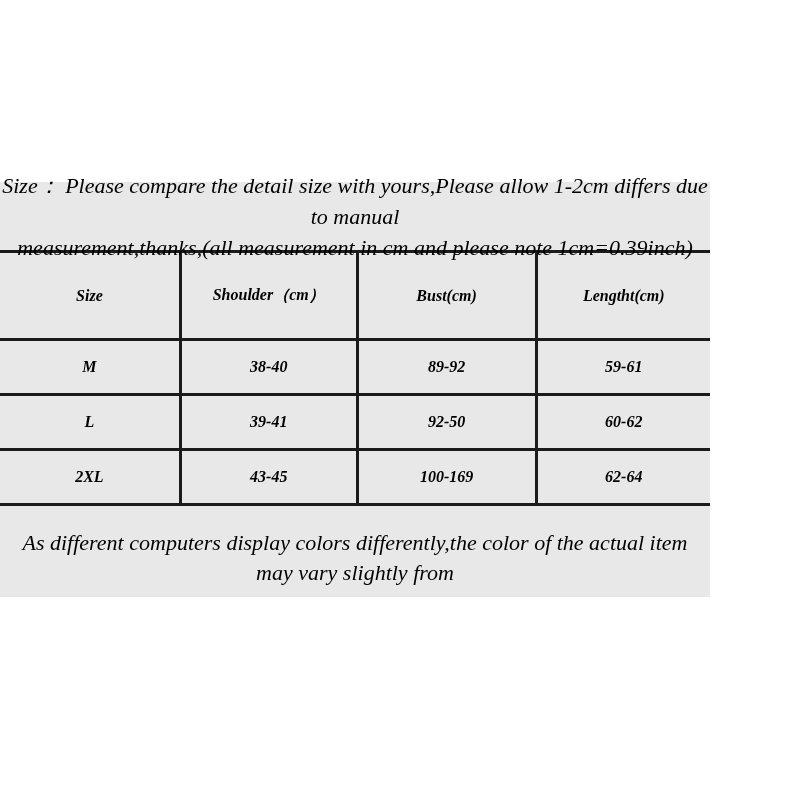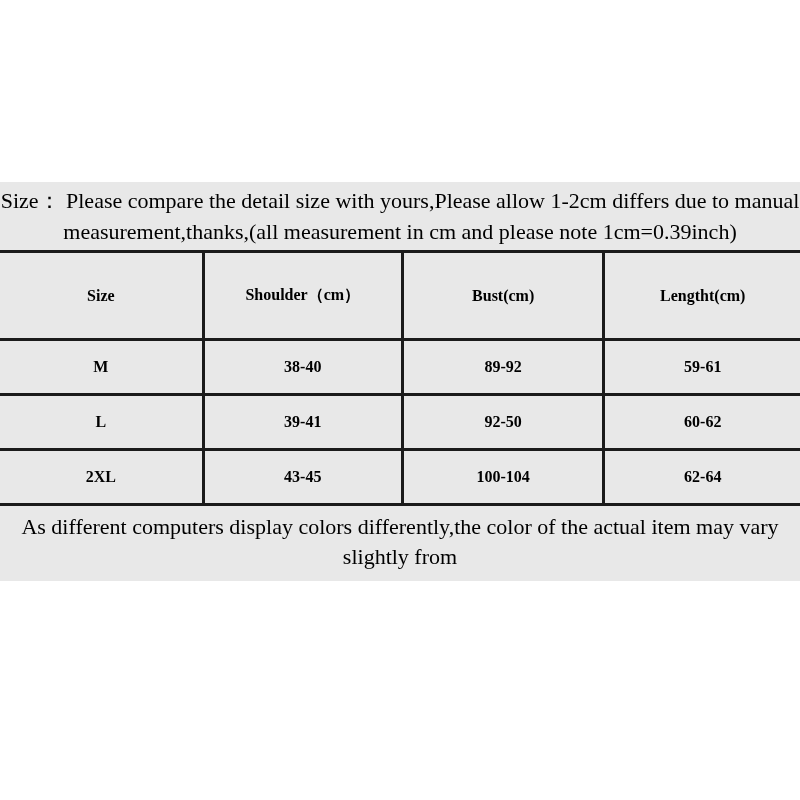--- a/index.html
+++ b/index.html
@@ -9,22 +9,23 @@
     height: 800px;
     background: #ffffff;
     font-family: "Liberation Serif", "DejaVu Serif", serif;
     color: #000000;
     overflow: hidden;
   }
   .panel {
     position: absolute;
     left: 0;
     top: 182px;
-    width: 800px;
+    width: 710px;
     background: #e8e8e8;
+    font-style: italic;
   }
   .intro {
     height: 68px;
     display: flex;
     flex-direction: column;
     justify-content: center;
     text-align: center;
     font-size: 22px;
     line-height: 31px;
   }
@@ -39,21 +40,21 @@
     vertical-align: middle;
     font-weight: bold;
     font-size: 16px;
     padding: 0;
   }
   .size-table tr > :first-child { border-left: none; }
   .size-table tr > :last-child  { border-right: none; }
   .size-table th { height: 85px; }
   .size-table td { height: 52px; }
   .footer {
-    padding: 6px 8px 9px 8px;
+    padding: 22px 8px 9px 8px;
     text-align: center;
     font-size: 22px;
     line-height: 30px;
   }
 </style>
 </head>
 <body>
 
 <div class="canvas">
   <div class="panel">
@@ -87,21 +88,21 @@
         </tr>
         <tr>
           <td>L</td>
           <td>39-41</td>
           <td>92-50</td>
           <td>60-62</td>
         </tr>
         <tr>
           <td>2XL</td>
           <td>43-45</td>
-          <td>100-104</td>
+          <td>100-169</td>
           <td>62-64</td>
         </tr>
       </tbody>
     </table>
 
     <div class="footer">
       <div>As different computers display colors differently,the color of the actual item may vary slightly from</div>
     </div>
 
   </div>

